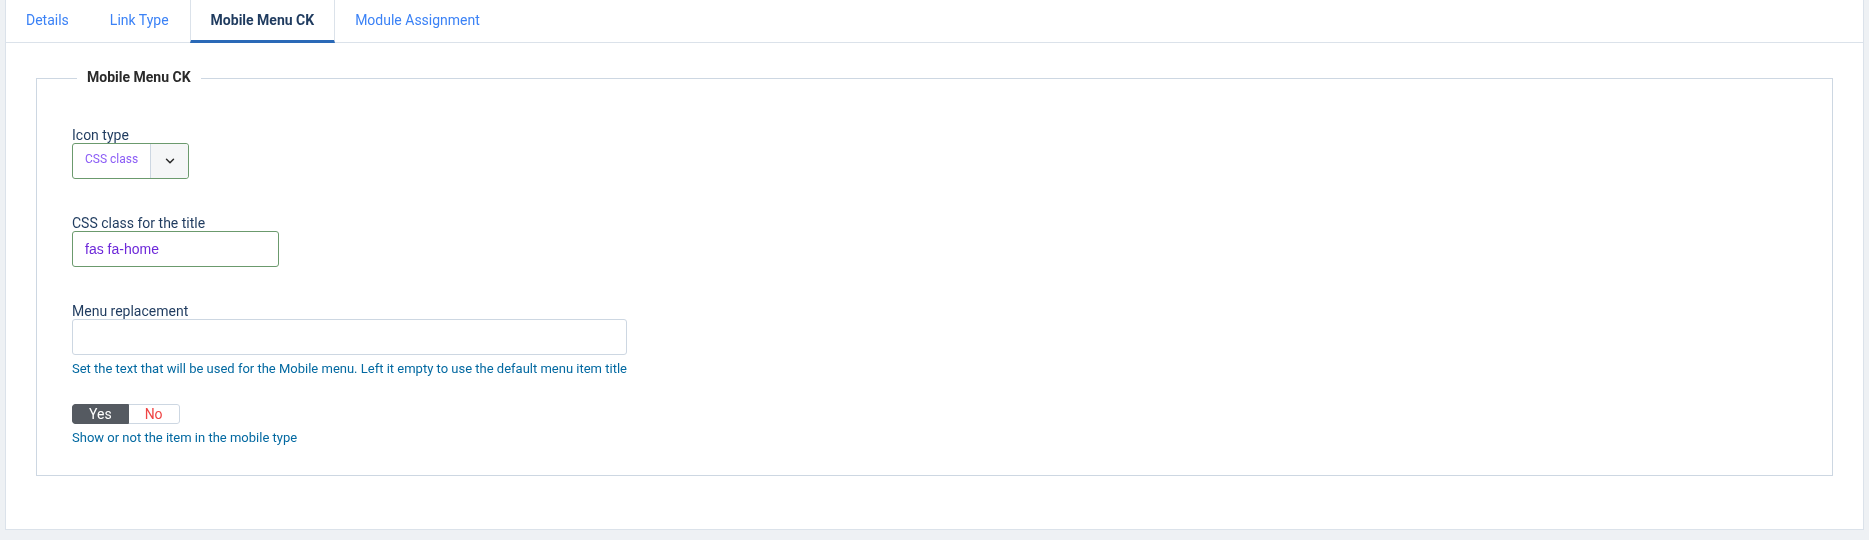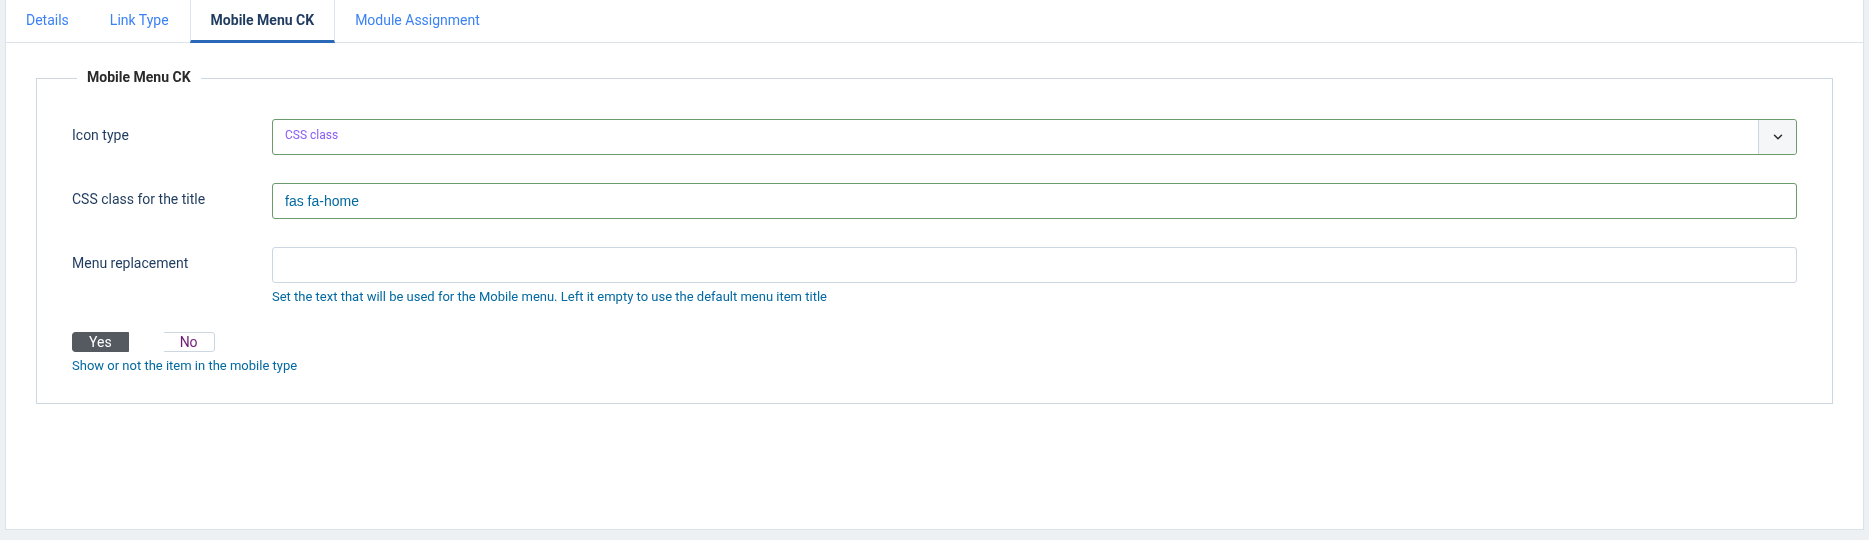--- a/index.html
+++ b/index.html
@@ -58,20 +58,21 @@
     background: #fff;
     padding: 0 10px;
     font-weight: 700;
     font-size: 14px;
     color: #2a2a2a;
   }
   .form-row {
     display: flex;
     align-items: flex-start;
     margin-bottom: 28px;
+    flex-direction: column;
   }
   .form-row:last-child {
     margin-bottom: 0;
   }
   .form-label {
     width: 200px;
     flex-shrink: 0;
     font-size: 14px;
     color: #1f3b5f;
     padding-top: 8px;
@@ -107,21 +108,21 @@
     width: 14px;
     height: 14px;
   }
   .text-input {
     width: 100%;
     height: 36px;
     padding: 8px 12px;
     font-size: 14px;
     border-radius: 3px;
     outline: none;
-    color: #0369a1;
+    color: #6d28d9;
   }
   .text-input.green {
     border: 1px solid #6b9a6d;
   }
   .text-input.plain {
     border: 1px solid #cdd7e2;
   }
   .help-text {
     font-size: 13px;
     color: #0369a1;
@@ -141,22 +142,21 @@
     cursor: pointer;
     border: 1px solid #cdd7e2;
   }
   .toggle-btn.active {
     background: #555a61;
     color: #fff;
     border-color: #555a61;
   }
   .toggle-btn.inactive {
     background: #fff;
-    color: #701a75;
-    margin-left: 35px;
+    color: #ef4444;
   }
   .toggle-btn:first-child {
     border-top-left-radius: 3px;
     border-bottom-left-radius: 3px;
   }
   .toggle-btn:last-child {
     border-top-right-radius: 3px;
     border-bottom-right-radius: 3px;
     border-left: none;
   }

